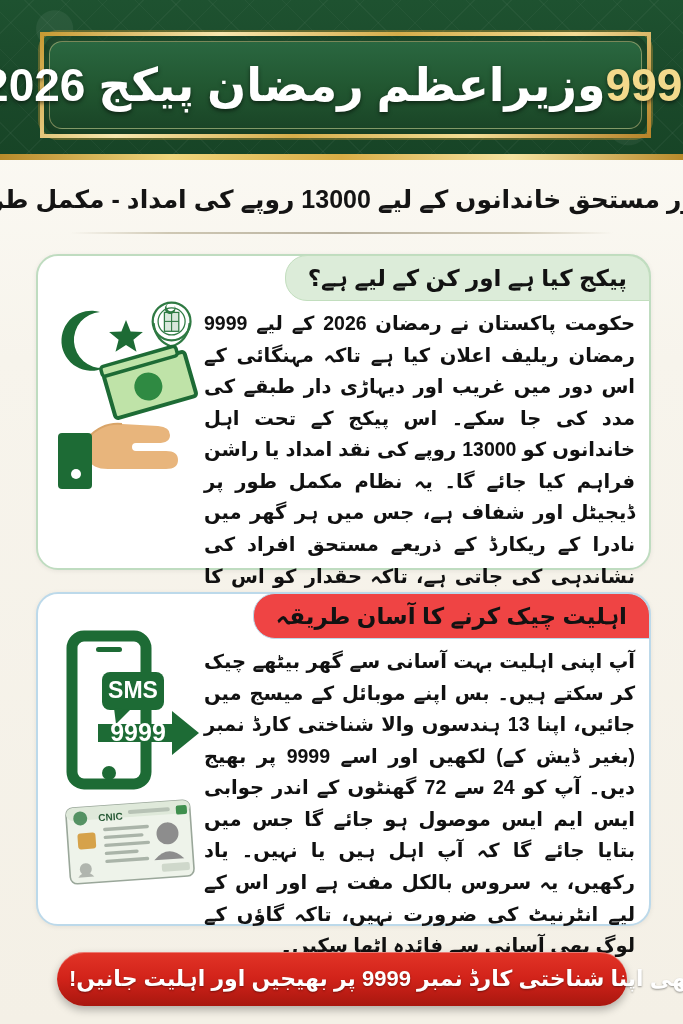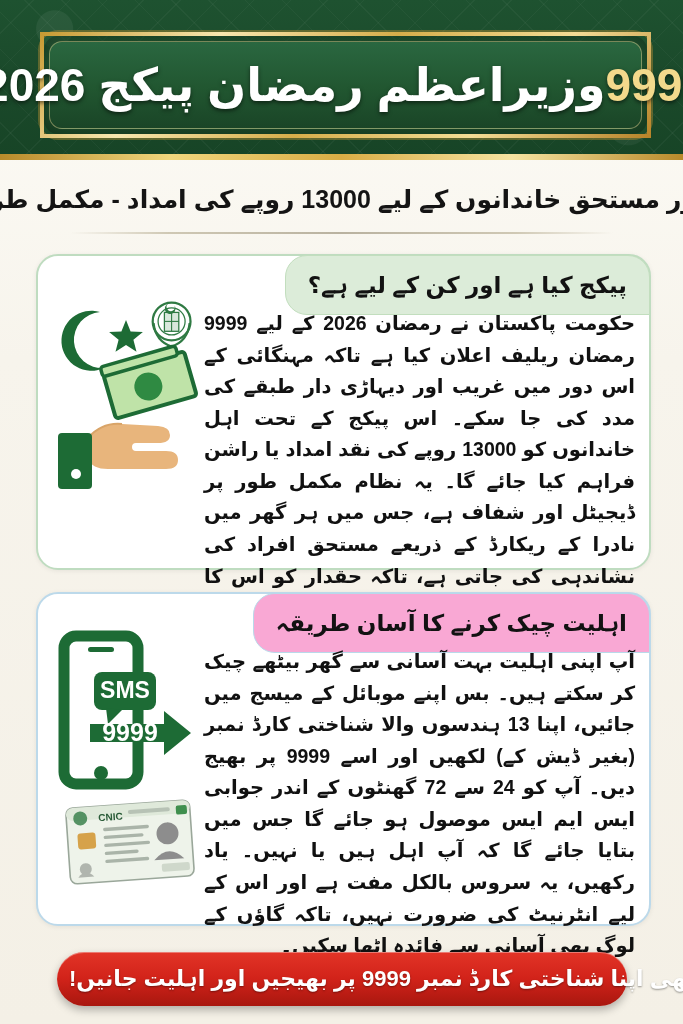--- a/index.html
+++ b/index.html
@@ -73,43 +73,43 @@
   .card{
     position:absolute;left:36px;width:611px;
     background:#ffffff;border-radius:22px;
     box-shadow:0 1px 5px rgba(0,0,0,.07);
   }
   .card-green{top:254px;height:312px;border:2px solid #bfdcc0;}
   .card-blue{top:592px;height:330px;border:2px solid #bcd9ea;}
 
   .card-head{
     position:absolute;top:-1px;right:-1px;
-    height:60px;min-width:268px;
+    height:46px;min-width:268px;
     border-radius:22px 22px 0 22px;
     display:flex;align-items:center;justify-content:flex-start;
     padding:8px 22px;box-sizing:border-box;
   }
   .head-green{background:#dcecd9;border:1px solid #c2debe;}
-  .head-blue{background:#f9a8d4;border:1px solid #b9d9ea;}
+  .head-blue{background:#ef4444;border:1px solid #b9d9ea;}
   .card-head-text{
     font-size:23px;font-weight:bold;color:#121212;white-space:nowrap;
   }
 
   .card-body{
     position:absolute;top:52px;right:14px;left:166px;
     font-size:19.5px;line-height:1.62;color:#111;
     text-align:justify;text-align-last:right;
     font-weight:bold;
   }
   .card-blue .card-body{top:52px;}
 
   
   .art{position:absolute;}
   .art-money{left:14px;top:34px;width:150px;height:200px;}
-  .art-phone{left:20px;top:36px;width:140px;height:160px;}
+  .art-phone{left:28px;top:36px;width:140px;height:160px;}
   .art-cnic{left:22px;top:200px;width:140px;height:96px;}
 
   
   .cta{
     position:absolute;left:57px;top:952px;width:570px;height:54px;
     border-radius:30px;
     background:linear-gradient(180deg,#e23427 0%, #d2231a 48%, #a8170f 100%);
     box-shadow:0 4px 8px rgba(0,0,0,.28), inset 0 1px 0 rgba(255,255,255,.35);
     display:flex;align-items:center;
     flex-direction:row-reverse;

